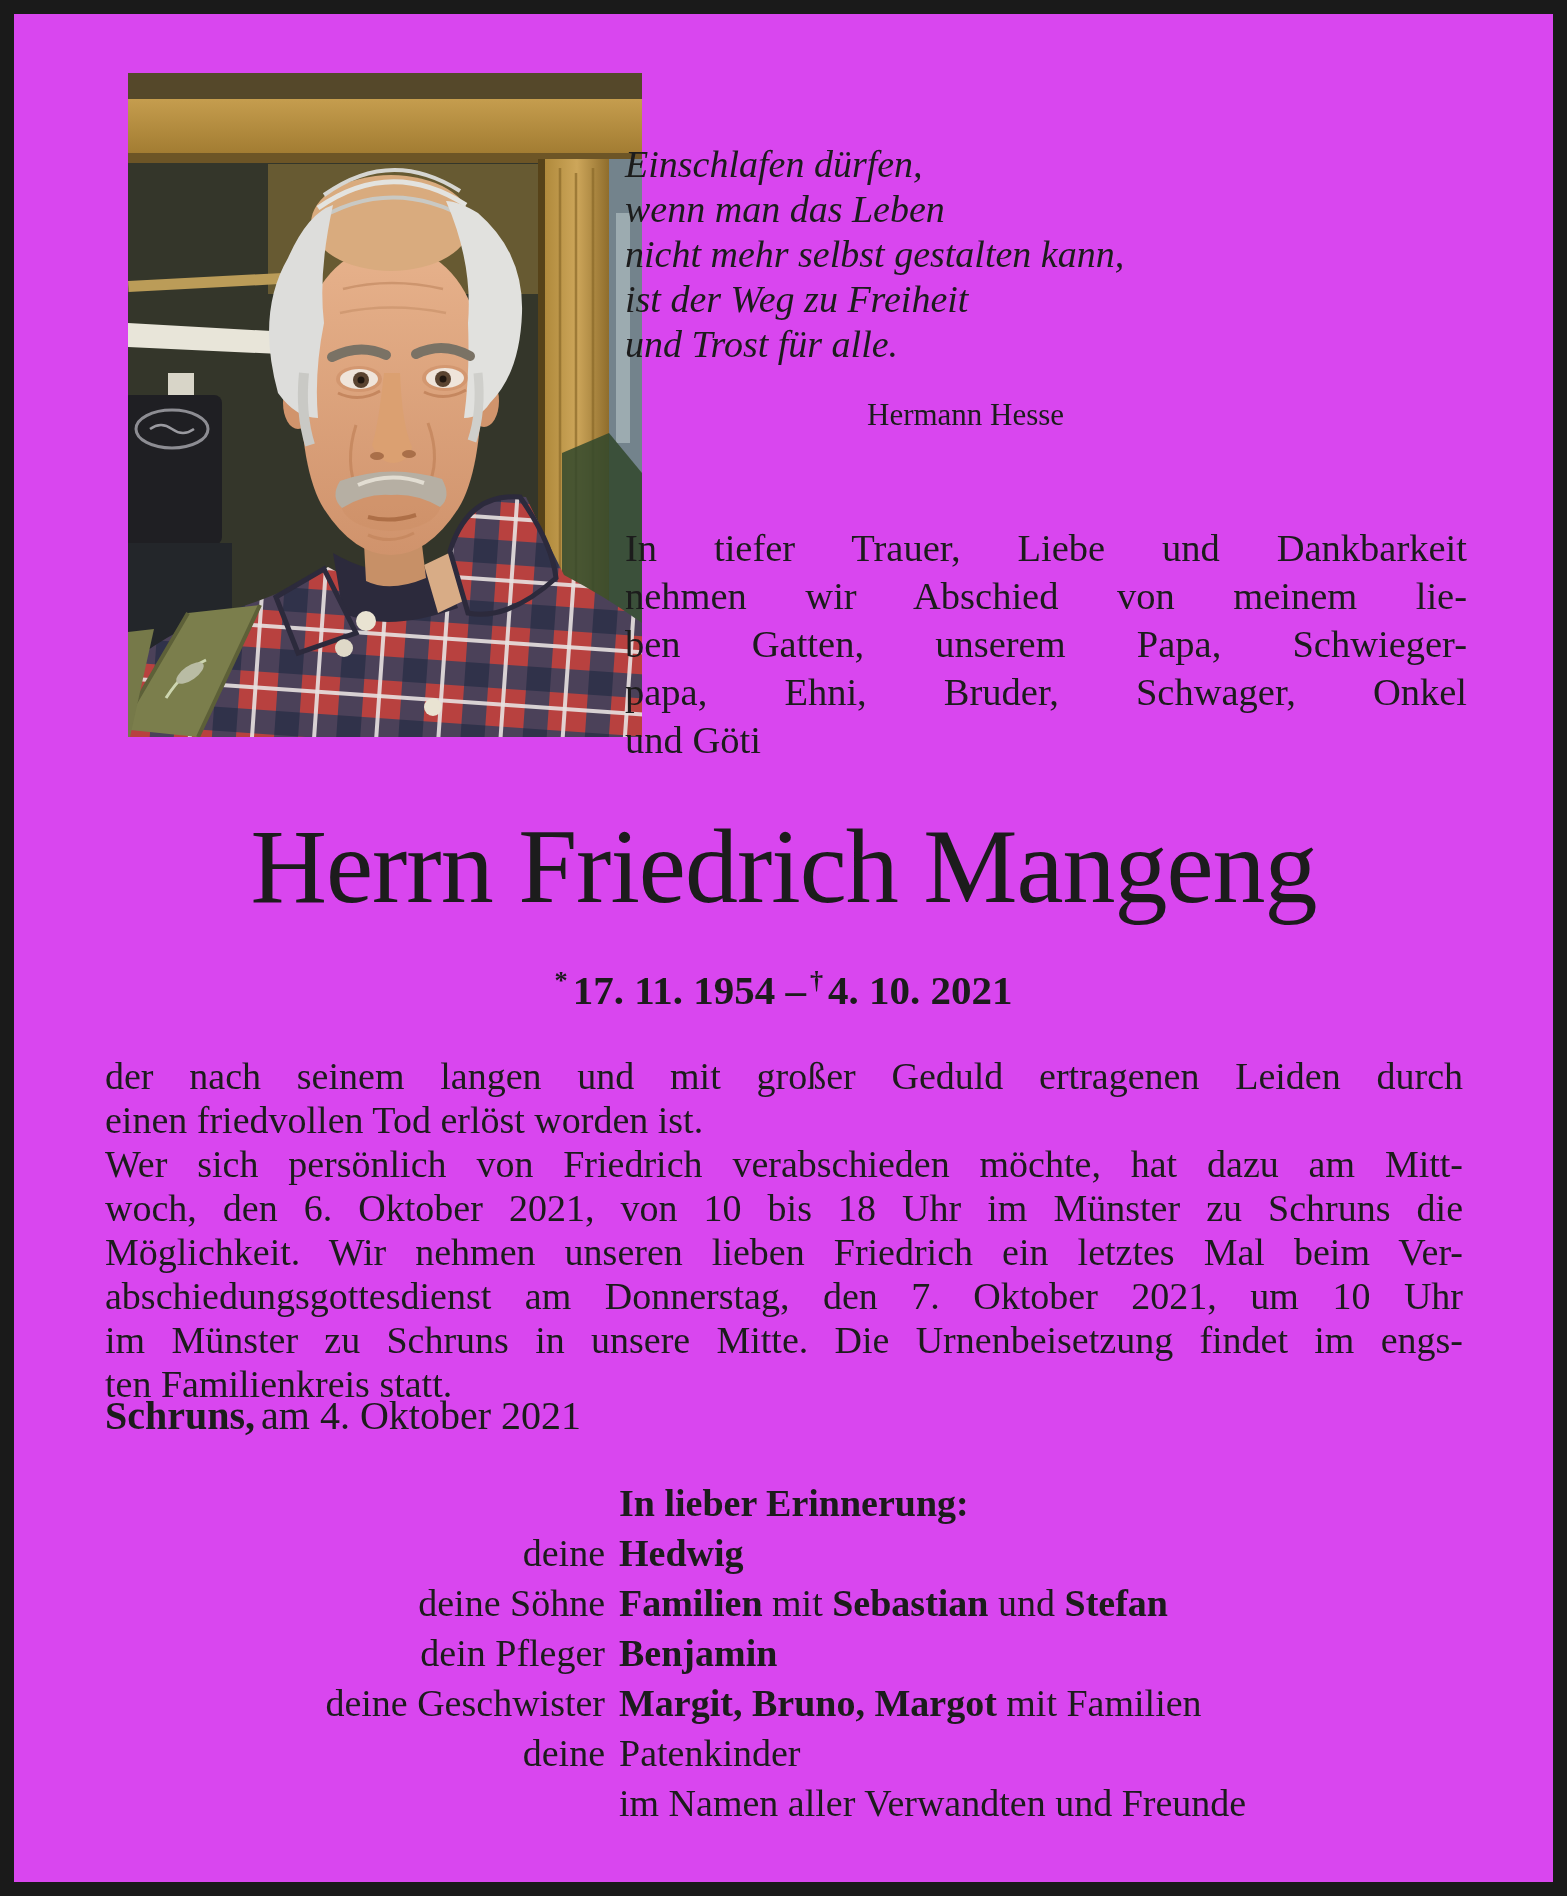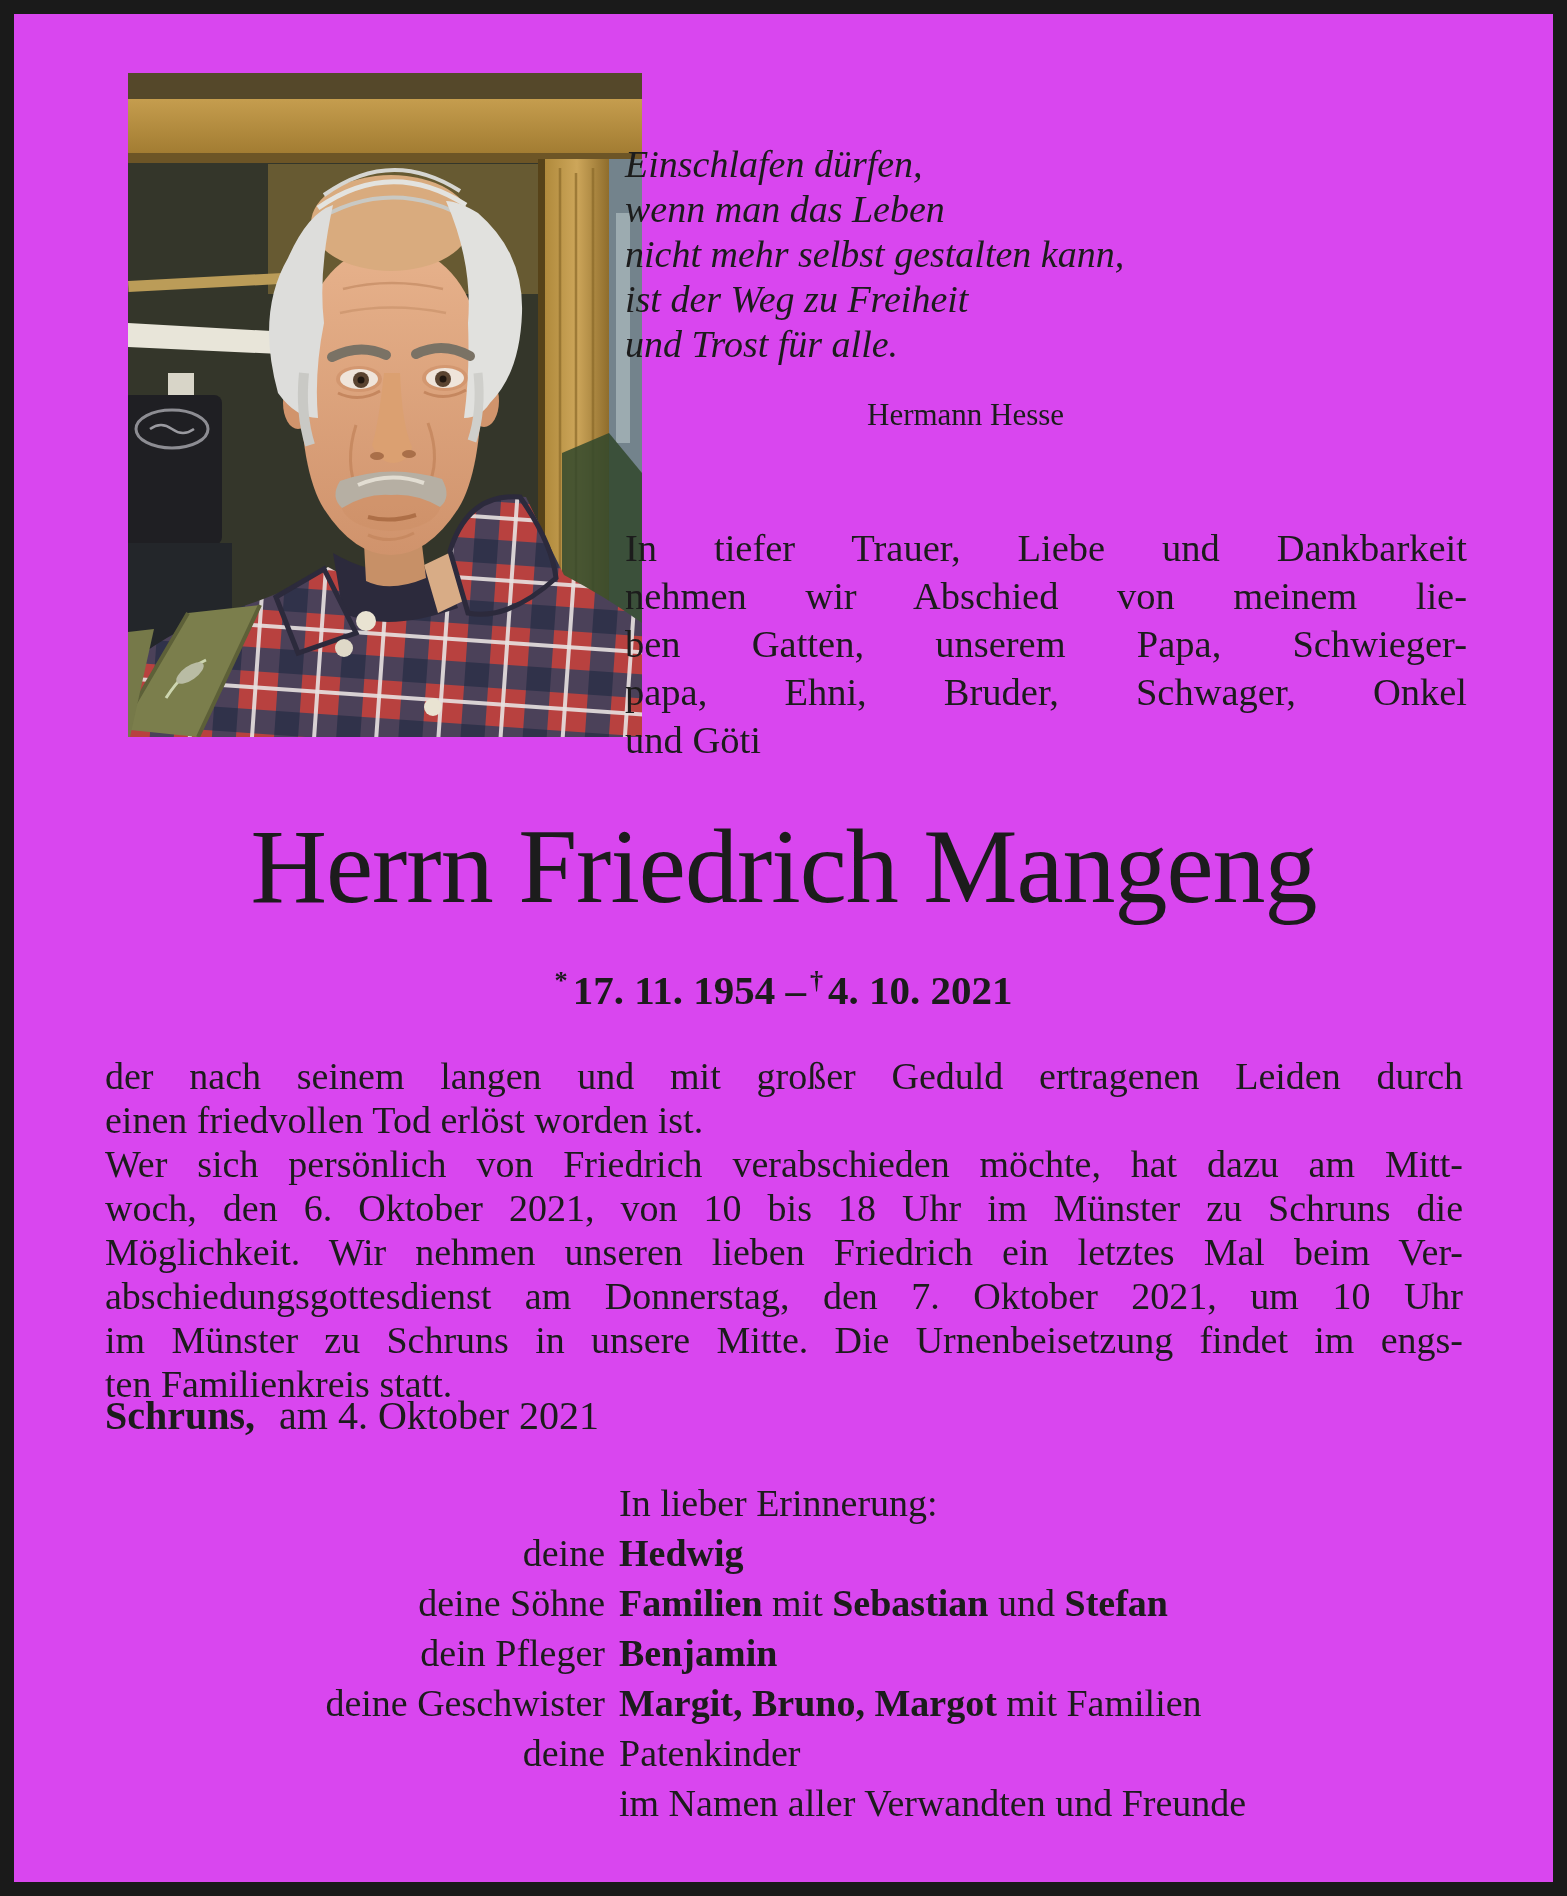--- a/index.html
+++ b/index.html
@@ -31,24 +31,24 @@
   .dates .sep{margin:0 4px 0 10px;}
 
   .bodytext{position:absolute;left:91px;top:992px;width:1358px;font-size:38px;line-height:44px;margin-top:48px;}
 
   .ln{white-space:nowrap;}
   .just{white-space:normal;text-align:justify;text-align-last:justify;text-justify:inter-word;}
   .last{text-align:left;}
 
   .dateline{position:absolute;left:91px;top:1378px;font-size:40px;}
   .dateline .place{font-weight:bold;}
-  .dateline .rest{margin-left:24px;}
+  .dateline .rest{margin-left:6px;}
 
   .memoriam{position:absolute;left:91px;top:1464px;width:1368px;font-size:38px;line-height:50px;}
-  .mem-heading{margin-left:514px;}
+  .mem-heading{margin-left:514px;font-weight:bold;}
   .mem-row{display:flex;}
   .mem-label{width:500px;text-align:right;flex:none;}
   .mem-names{margin-left:14px;text-align:center;}
   .mem-names b{font-weight:bold;}
   .mem-closing{margin-left:514px;}
 </style>
 </head>
 <body>
 
 <div class="frame">

